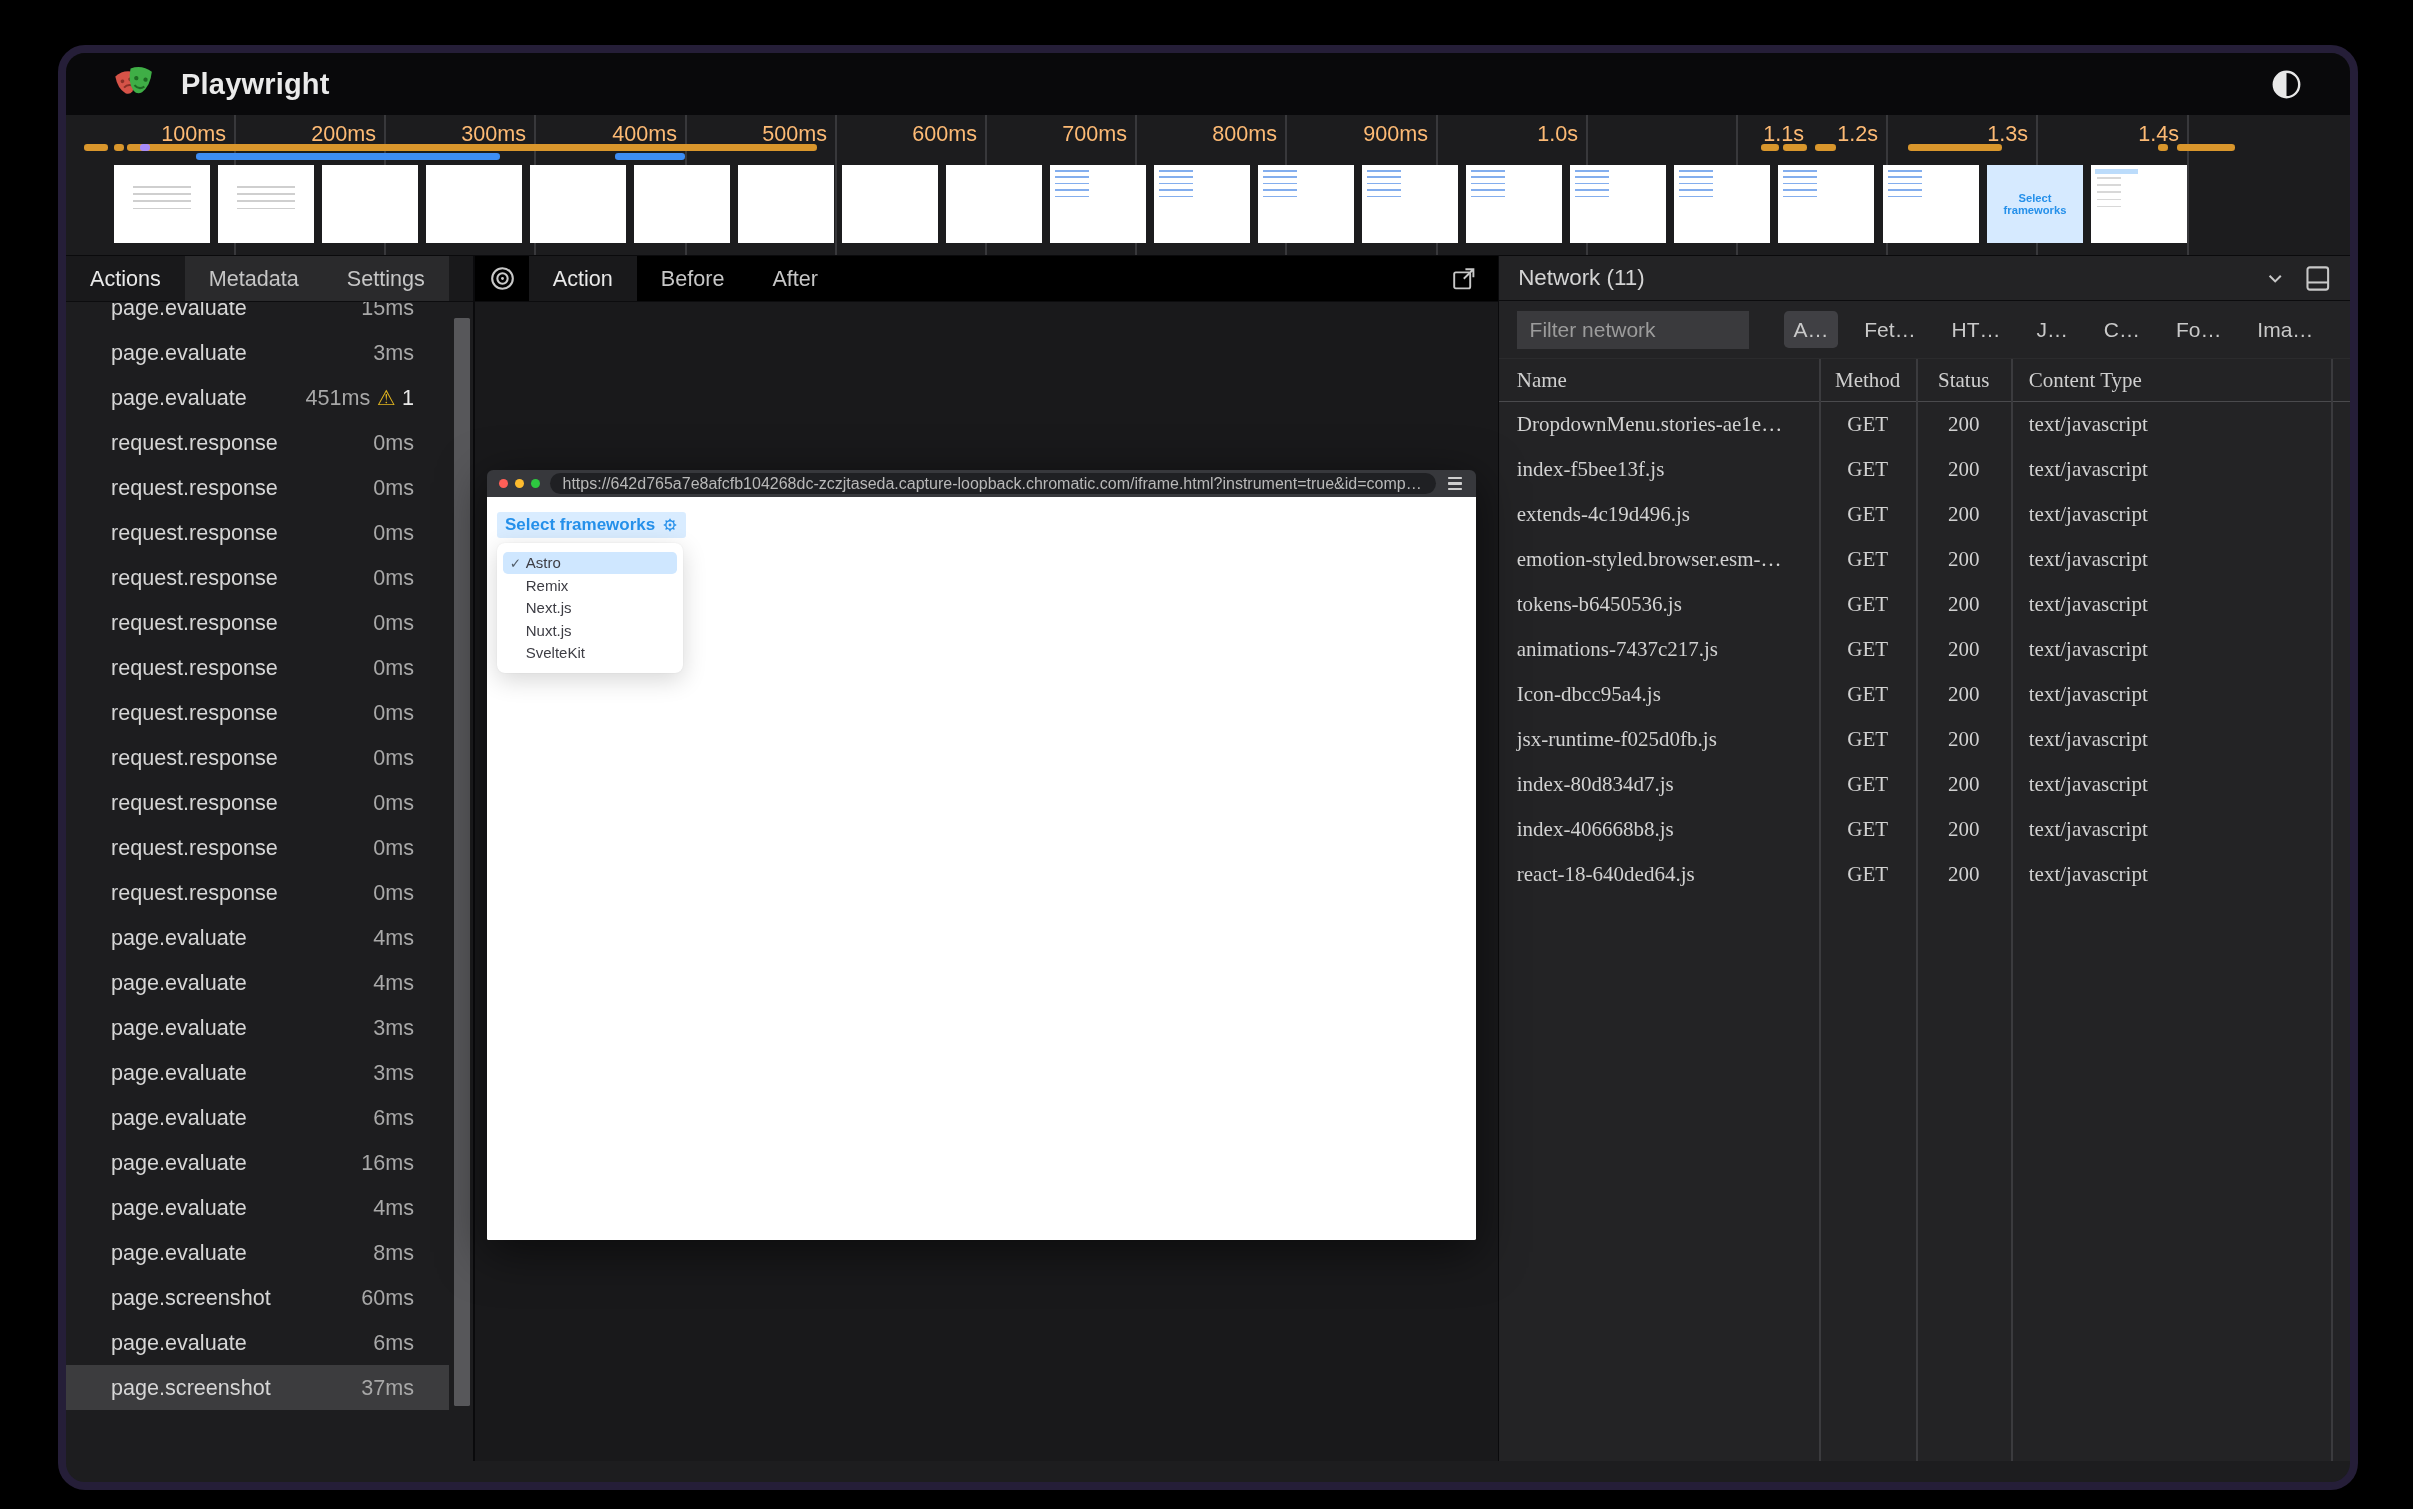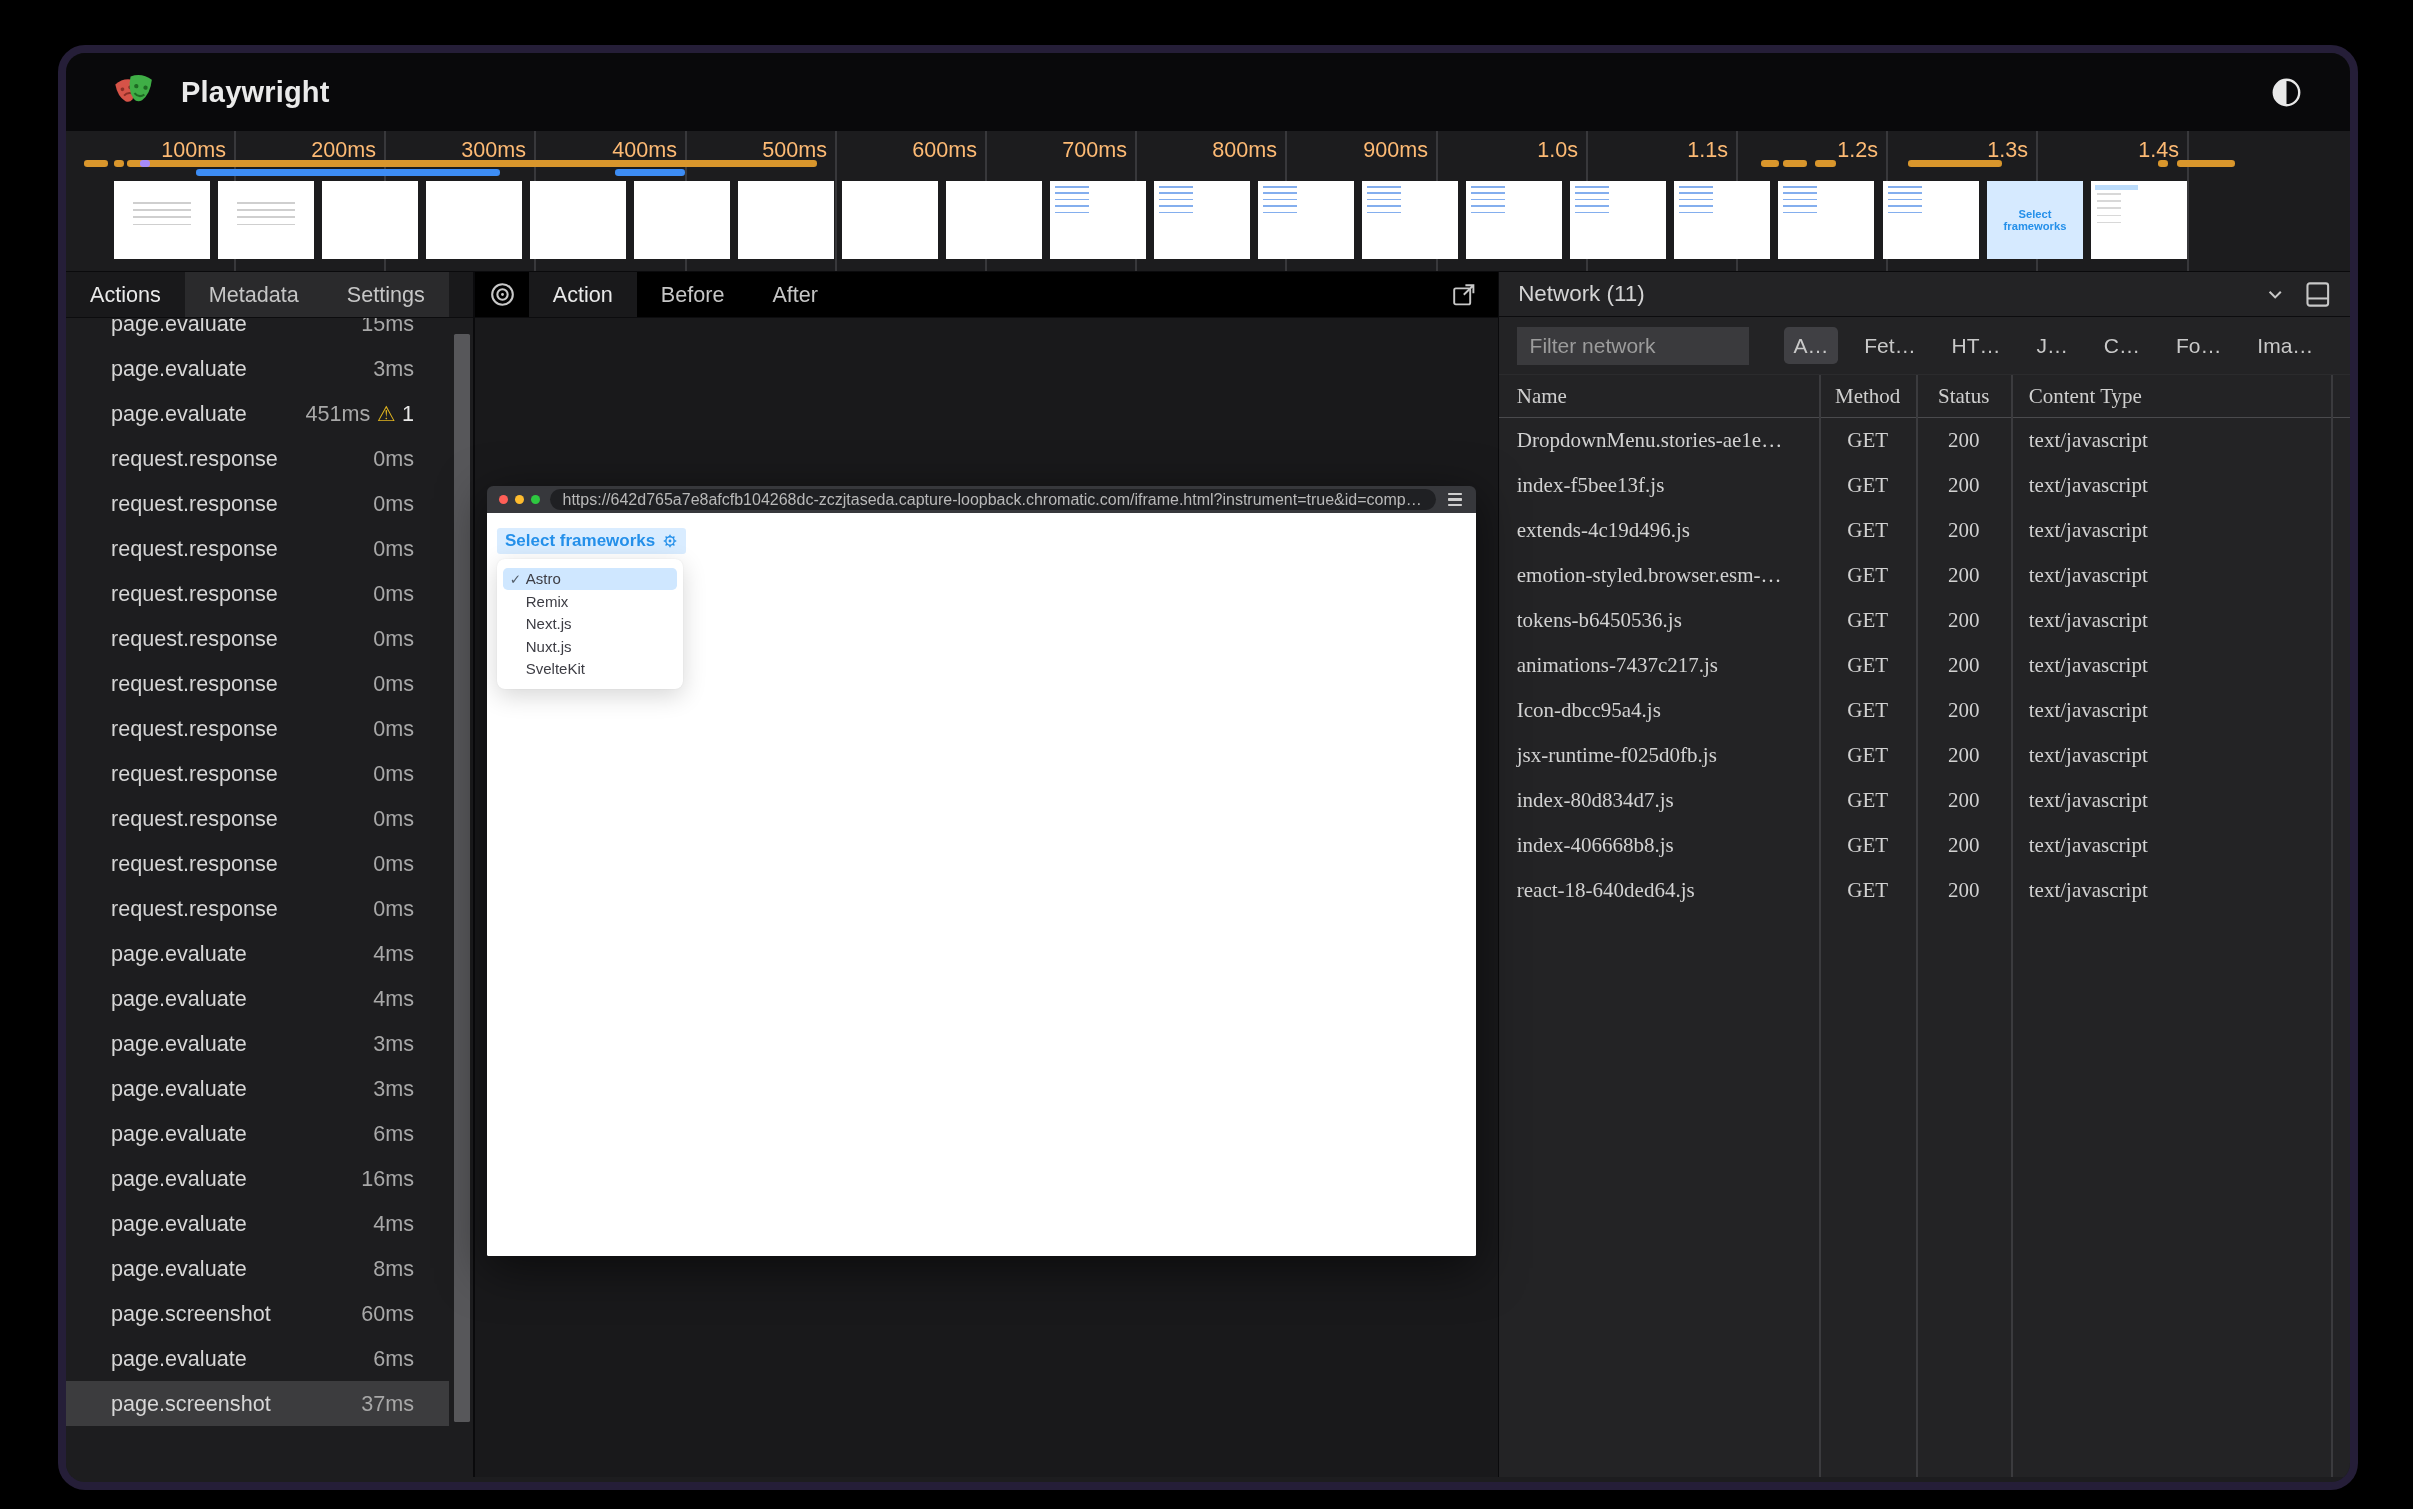--- a/index.html
+++ b/index.html
@@ -1,21 +1,21 @@
 <!DOCTYPE html>
 <html style="font-size:12.8px"><head>
 <meta charset="utf-8">
 <style>
   html,body{margin:0;padding:0;background:#000;width:2413px;height:1509px;
     font-family:"Liberation Sans","DejaVu Sans",sans-serif;-webkit-font-smoothing:antialiased;}
   *{box-sizing:border-box;}
   .window{position:absolute;left:58px;top:45px;width:2300px;height:1445px;
     background:#1d1d1f;border:8px solid #251e38;border-radius:27px;overflow:hidden;}
   
-  .app-header{height:78px;background:#09090b;display:flex;align-items:center;padding-left:45px;}
+  .app-header{height:62px;background:#09090b;display:flex;align-items:center;padding-left:45px;}
   .logo{width:46px;height:46px;flex:0 0 auto;}
   .app-title{margin-left:24px;font-size:29px;font-weight:700;color:#eaeaea;letter-spacing:0.2px;}
   .theme-btn{margin-left:auto;margin-right:46px;width:35px;height:35px;cursor:pointer;}
   
   .timeline{position:relative;height:141px;background:#1c1c1e;border-bottom:1.6px solid #0a0a0c;overflow:hidden;}
   .tickline{position:absolute;top:0;bottom:0;width:1.6px;background:#38383b;}
   .ticklabel{position:absolute;top:6.4px;transform:translateX(-100%);padding-right:8px;
     font-size:21.6px;color:#fdba74;white-space:nowrap;}
   .seg{position:absolute;height:7.2px;border-radius:3.2px;}
   .thumb{position:absolute;top:50px;width:96px;height:78px;background:#fff;overflow:hidden;}
@@ -138,21 +138,21 @@
       <div class="ticklabel" style="left: 919px;">600ms</div>
       <div class="tickline" style="left: 1069px;"></div>
       <div class="ticklabel" style="left: 1069px;">700ms</div>
       <div class="tickline" style="left: 1219px;"></div>
       <div class="ticklabel" style="left: 1219px;">800ms</div>
       <div class="tickline" style="left: 1370px;"></div>
       <div class="ticklabel" style="left: 1370px;">900ms</div>
       <div class="tickline" style="left: 1520px;"></div>
       <div class="ticklabel" style="left: 1520px;">1.0s</div>
       <div class="tickline" style="left: 1670px;"></div>
-      <div class="ticklabel" style="left: 1670px;">1.1s</div>
+      <div class="ticklabel" style="left: 1746px;">1.1s</div>
       <div class="tickline" style="left: 1820px;"></div>
       <div class="ticklabel" style="left: 1820px;">1.2s</div>
       <div class="tickline" style="left: 1970px;"></div>
       <div class="ticklabel" style="left: 1970px;">1.3s</div>
       <div class="tickline" style="left: 2121px;"></div>
       <div class="ticklabel" style="left: 2121px;">1.4s</div>
       <div class="seg" style="left: 18.4px; top: 29px; width: 24px; background: rgb(217, 150, 44);"></div>
       <div class="seg" style="left: 48px; top: 29px; width: 9.6px; background: rgb(217, 150, 44);"></div>
       <div class="seg" style="left: 61px; top: 29px; width: 690px; background: rgb(217, 150, 44);"></div>
       <div class="seg" style="left: 1695px; top: 29px; width: 17.6px; background: rgb(217, 150, 44);"></div>

